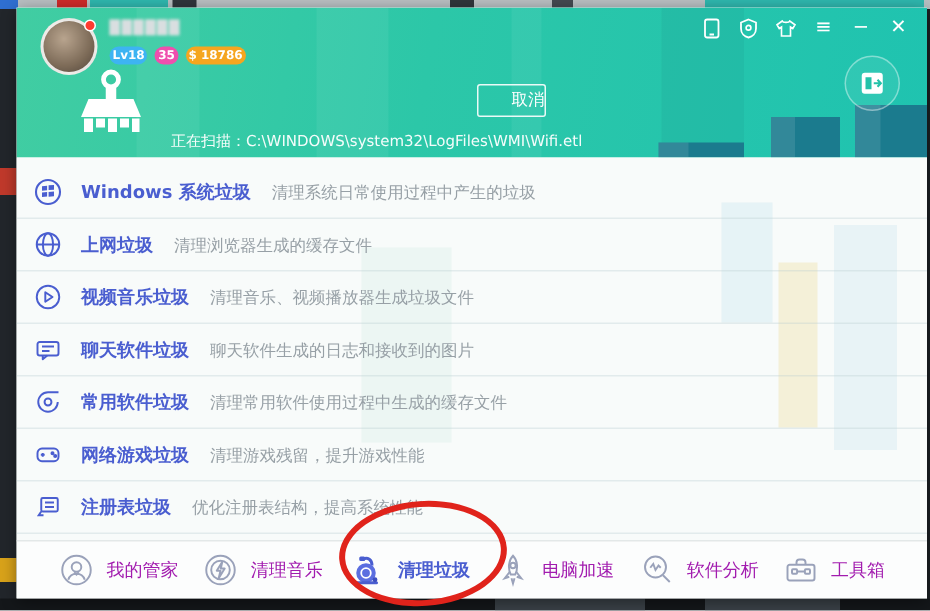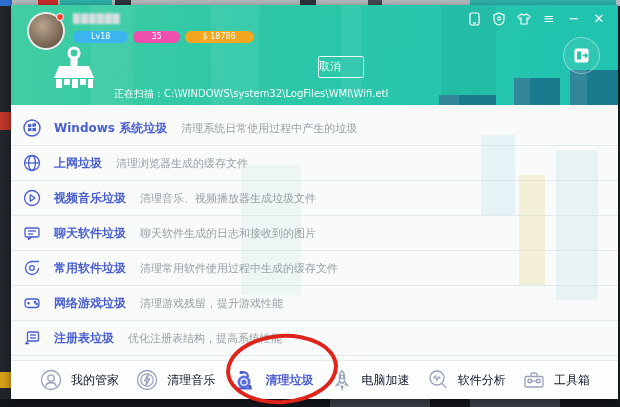--- a/index.html
+++ b/index.html
@@ -21,47 +21,47 @@
   
   .header { position: relative; width: 100%; height: 100px; background: linear-gradient(100deg, #41cda2 0%, #2cc7a8 45%, #1fc3b0 100%); overflow: hidden; }
   .hstripe { position: absolute; top: 0; height: 100px; background: rgba(255,255,255,.06); }
   .hbar { position: absolute; background: #1b7b8e; }
   .hbar .face { position: absolute; left: 0; top: 0; bottom: 0; width: 35%; background: rgba(255,255,255,.10); }
 
   .avatar { position: absolute; left: 16px; top: 7px; width: 38px; height: 38px; border-radius: 50%; background: radial-gradient(circle at 40% 35%, #b8a48e, #7d6b58 60%, #4f4439); border: 2px solid rgba(255,255,255,.85); }
   .avatar .dot { position: absolute; right: -1px; top: -1px; width: 8px; height: 8px; border-radius: 50%; background: #ff3b30; border: 1px solid #fff; }
   .uname { position: absolute; left: 62px; top: 9px; font-size: 9px; letter-spacing: 1px; color: #d9dee0; filter: blur(1.2px); }
   .badges { position: absolute; left: 62px; top: 26px; display: flex; gap: 5px; }
-  .badge { height: 12px; border-radius: 7px; color: #fff; font-size: 8px; line-height: 12px; padding: 0 18px; font-weight: normal; }
+  .badge { height: 12px; border-radius: 7px; color: #fff; font-size: 8px; line-height: 12px; padding: 0 2px; font-weight: bold; }
   .badge.lv { background: #3db4f2; }
   .badge.pk { background: #ef4fae; }
   .badge.coin { background: #f5a61f; }
 
   .titlebar-icons { position: absolute; right: 12px; top: 7px; display: flex; gap: 11px; align-items: center; }
   .tb-ic { width: 14px; height: 14px; display: flex; align-items: center; justify-content: center; color: #fff; font-size: 13px; line-height: 14px; cursor: default; }
   .tb-ic svg { display: block; }
 
   .broom { position: absolute; left: 36px; top: 40px; }
   .big-size { position: absolute; left: 100px; top: 36px; font-size: 37px; font-weight: 300; color: #ffffff; letter-spacing: 1px; }
   .scanline { position: absolute; left: 103px; top: 82px; font-size: 10px; color: rgba(255,255,255,.95); white-space: nowrap; }
-  .cancel-btn { position: absolute; left: 307px; top: 51px; width: 46px; height: 22px; border: 1px solid rgba(255,255,255,.9); border-radius: 2px; background: transparent; color: #fff; font-size: 11px; text-align: left; line-height: 20px; cursor: pointer; }
+  .cancel-btn { position: absolute; left: 307px; top: 51px; width: 46px; height: 22px; border: 1px solid rgba(255,255,255,.9); border-radius: 2px; background: transparent; color: #fff; font-size: 11px; text-align: right; line-height: 20px; cursor: pointer; }
   .mini-btn { position: absolute; left: 552px; top: 32px; width: 37px; height: 37px; border-radius: 50%; border: 1px solid rgba(255,255,255,.4); background: rgba(255,255,255,.07); display: flex; align-items: center; justify-content: center; cursor: pointer; }
 
   
   .list { position: absolute; left: 0; top: 100px; right: 0; bottom: 39px; background: #f8fbfa; overflow: hidden; padding-top: 6px; }
   .deco { position: absolute; pointer-events: none; }
   .row { position: relative; height: 35px; display: flex; align-items: center; padding-left: 12px; border-bottom: 1px solid rgba(185,205,210,.35); background: transparent; cursor: pointer; }
   .row .ric { width: 18px; height: 18px; margin-right: 13px; flex: 0 0 auto; }
   .row .rtitle { font-size: 12px; font-weight: bold; color: #4a5ed0; white-space: nowrap; }
   .row .rdesc { font-size: 11px; color: #97a0a6; margin-left: 14px; white-space: nowrap; }
 
   
   .toolbar { position: absolute; left: 0; bottom: 0; right: 0; height: 39px; background: #fcfdfd; border-top: 1px solid #e3e8e8; display: flex; align-items: center; justify-content: space-between; padding: 0 28px; }
   .titem { display: flex; align-items: center; gap: 8px; cursor: pointer; }
-  .titem .tlabel { font-size: 12px; color: #0f172a; }
+  .titem .tlabel { font-size: 12px; color: #a21caf; }
   .titem.active .tlabel { color: #4a5ed0; font-weight: bold; }
 
   
   .red-ellipse { position: absolute; left: 226px; top: 334px; width: 112px; height: 70px; border: 4px solid #e0231b; border-radius: 50%; transform: rotate(-4deg); pointer-events: none; }
 </style>
 </head>
 <body>
 
 <div id="stage">
 

